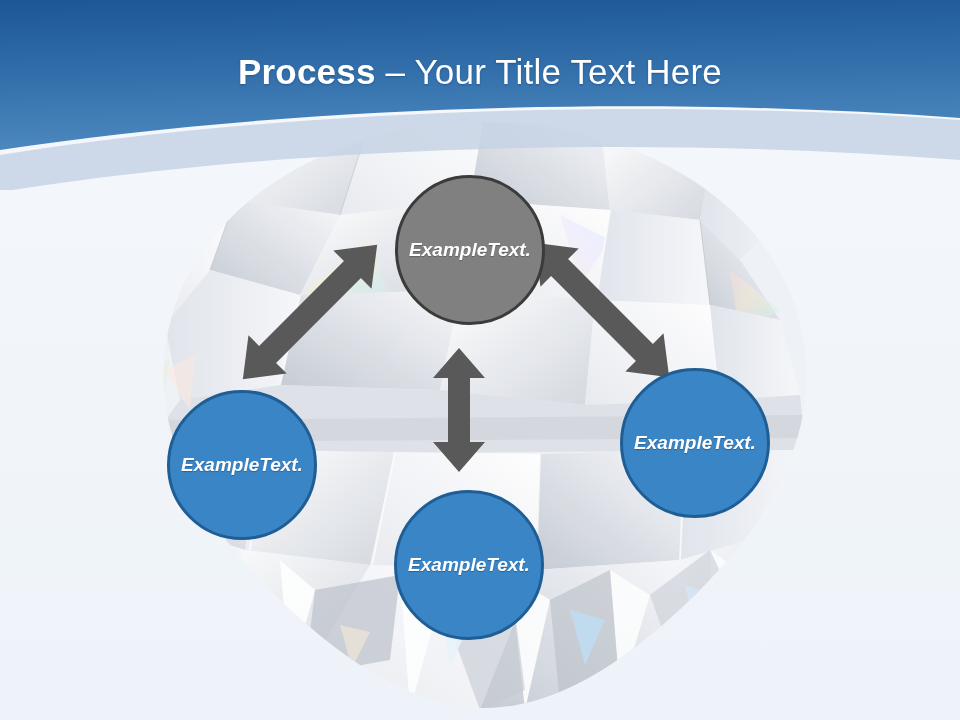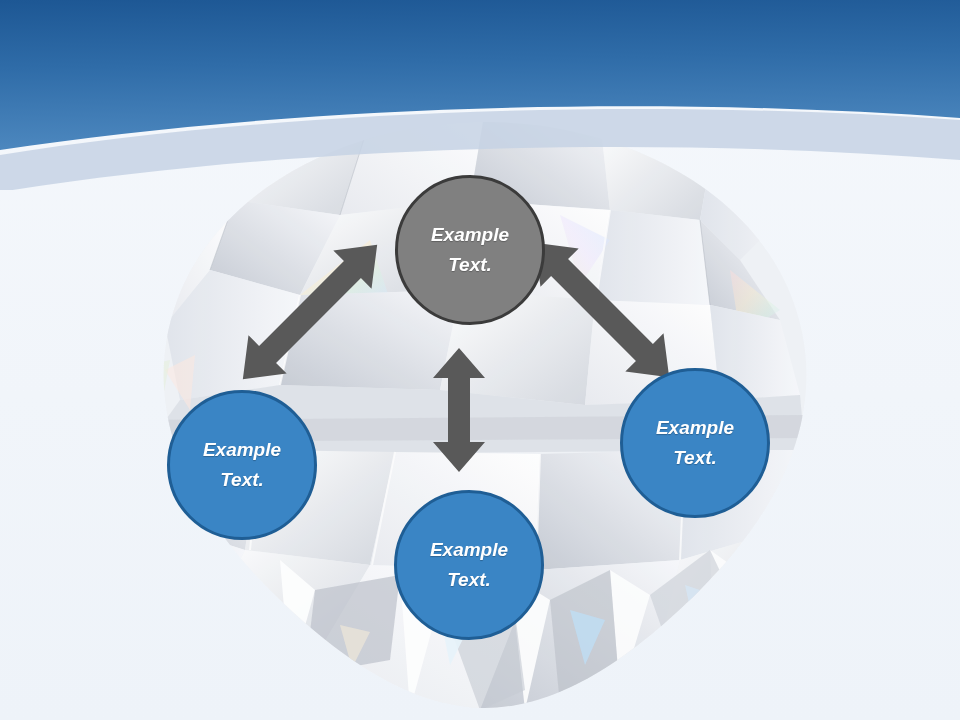--- a/index.html
+++ b/index.html
@@ -66,21 +66,20 @@
     left: 0; top: 0;
     width: 960px; height: 720px;
   }
   .arrows svg { display: block; width: 100%; height: 100%; }
 
   
   .node {
     position: absolute;
     border-radius: 50%;
     display: flex;
-    flex-direction: column;
     align-items: center;
     justify-content: center;
     box-sizing: border-box;
     color: #ffffff;
     font-style: italic;
     font-weight: bold;
     font-size: 19px;
     line-height: 30px;
     text-align: center;
     text-shadow: 0 1px 1px rgba(0,0,0,0.25);
@@ -231,20 +230,23 @@
           <stop offset="100%" stop-color="#4d88bf"></stop>
         </linearGradient>
       </defs>
 
       <path d="M0,155 C250,115 600,95 960,120 L960,160 C600,132 250,152 0,192 Z" fill="#c5d2e4" opacity="0.85"></path>
 
       <path d="M0,0 L960,0 L960,118 C600,92 250,112 0,150 Z" fill="url(#hgrad)"></path>
     </svg>
   </div>
 
+  <div class="title-text">
+    <span class="t-bold">Process</span><span class="t-light"> – </span><span class="t-light">Your Title Text Here</span>
+  </div>
 
   <div class="arrows">
     <svg viewBox="0 0 960 720" preserveAspectRatio="none" aria-hidden="true">
 
       <g transform="translate(310,312) rotate(-45)">
         <polygon fill="#595959" points="0,-12 60,-12 60,-27 95,0 60,27 60,12 -60,12 -60,27 -95,0 -60,-27 -60,-12"></polygon>
       </g>
 
       <g transform="translate(602,310) rotate(45)">
         <polygon fill="#595959" points="0,-12 60,-12 60,-27 95,0 60,27 60,12 -60,12 -60,27 -95,0 -60,-27 -60,-12"></polygon>

